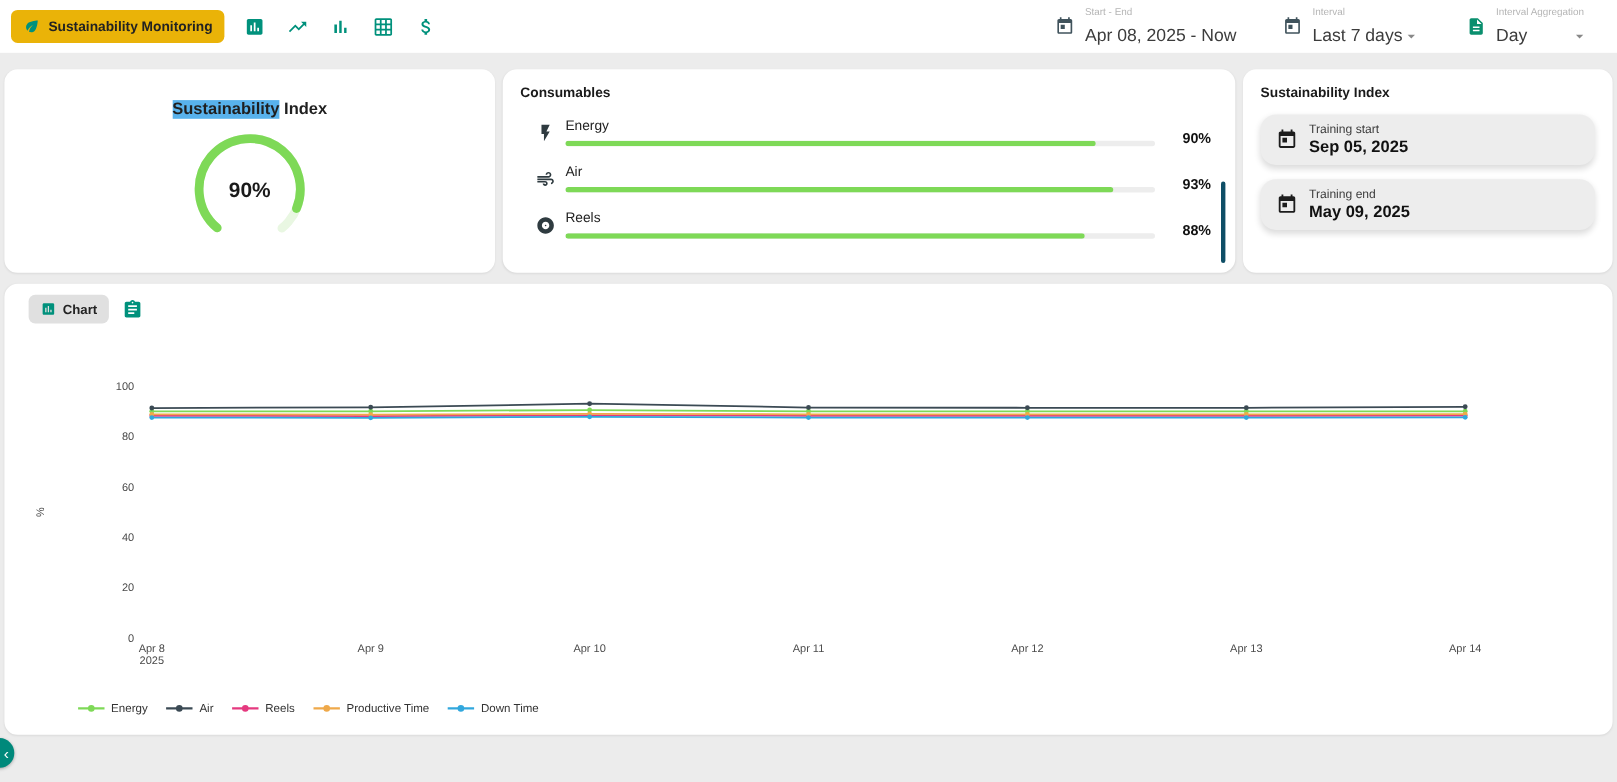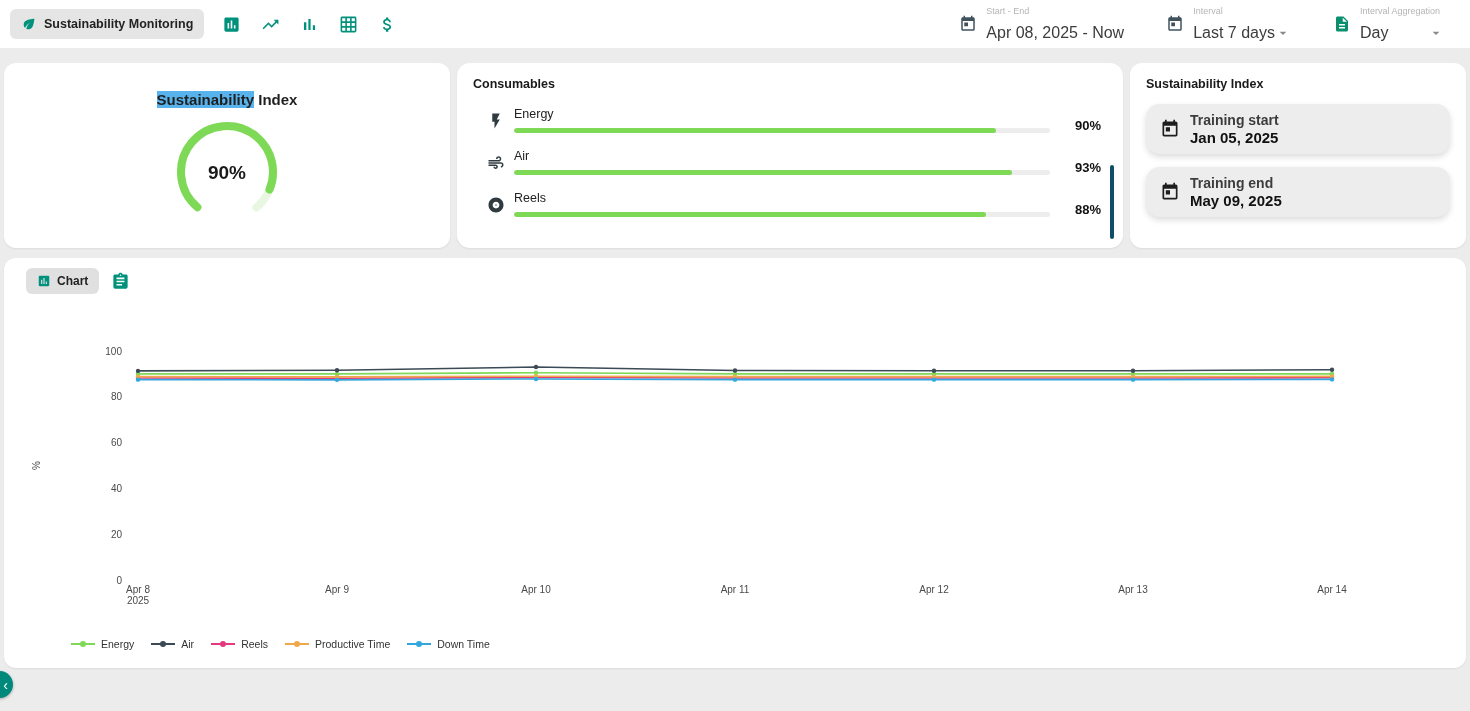--- a/index.html
+++ b/index.html
@@ -7,21 +7,21 @@
   body {
     background:#ececec;
     font-family:"Liberation Sans", sans-serif;
     overflow:hidden;
     position:relative;
     color:#222;
   }
   
   .topbar { height:48px; background:#ffffff; display:flex; align-items:center; justify-content:space-between; }
   .tb-left { display:flex; align-items:center; gap:12px; padding-left:10px; }
-  .app-pill { display:flex; align-items:center; gap:7px; background:#e5e5e5; border:none; border-radius:6px;
+  .app-pill { display:flex; align-items:center; gap:7px; background:#eab308; border:none; border-radius:6px;
               padding:7px 11px; font-weight:bold; font-size:12.5px; color:#222; font-family:inherit; cursor:pointer; }
   .app-pill .i { width:16px; height:16px; color:#00917c; display:block; }
   .tb-icons { display:flex; gap:9px; }
   .tb-icon-btn { width:30px; height:30px; border:none; background:transparent; border-radius:6px;
                  display:flex; align-items:center; justify-content:center; cursor:pointer; }
   .tb-icon-btn span { width:19px; height:19px; display:block; color:#00917c; }
   .tb-right { display:flex; align-items:flex-start; gap:42px; padding-right:26px; }
   .filter { display:flex; align-items:center; gap:9px; cursor:pointer; }
   .f-icon { width:18px; height:18px; color:#40535c; display:block; }
   .f-icon.green { color:#0a8f6e; }
@@ -48,21 +48,21 @@
   .cons-name { font-size:12.5px; color:#222; margin-bottom:7px; }
   .cons-track { height:5px; background:#ededed; border-radius:3px; overflow:hidden; }
   .cons-fill { height:100%; background:#7ed957; border-radius:3px; }
   .cons-pct { width:42px; text-align:right; font-weight:bold; font-size:13px; color:#111; }
   .cons-scrollbar { position:absolute; right:9px; top:102px; width:4px; height:74px; background:#0e4e66; border-radius:2px; cursor:pointer; }
   .card-index { width:336px; padding:14px 16px; }
   .card-index .card-title { padding:0; }
   .index-row { display:flex; align-items:center; gap:10px; background:#ededed; border-radius:14px;
                padding:8px 14px; margin-top:13px; box-shadow:0 3px 6px rgba(0,0,0,.14); cursor:pointer; }
   .index-row .ic { width:20px; height:20px; color:#1d1d1d; display:block; }
-  .ir-label { font-size:14px; color:#3c3c3c; font-weight:700; }
+  .ir-label { font-size:11px; color:#3c3c3c; font-weight:400; }
   .ir-value { font-size:15px; font-weight:bold; color:#111; margin-top:1px; }
   
   .bottom-card { margin:10px 4px 0; height:410px; }
   .chart-header { display:flex; align-items:center; gap:8px; padding:10px 4px 0 22px; }
   .chart-pill { display:flex; align-items:center; gap:6px; background:#e0e0e0; border:none; border-radius:6px;
                 padding:6px 11px; font-weight:bold; font-size:12px; color:#222; font-family:inherit; cursor:pointer; }
   .chart-pill .i { width:14px; height:14px; color:#00917c; display:block; }
   .report-btn { border:none; background:none; width:26px; height:26px; cursor:pointer; padding:0;
                 display:flex; align-items:center; justify-content:center; }
   .report-btn span { width:19px; height:19px; display:block; color:#00917c; }
@@ -214,21 +214,21 @@
 
   <div class="card card-index">
     <div class="card-title">Sustainability Index</div>
     <div class="index-rows">
         <div class="index-row">
           <span class="ic"><svg viewBox="0 0 24 24" width="100%" height="100%" fill="currentColor">
               <path d="M19 3h-1V1h-2v2H8V1H6v2H5c-1.11 0-2 .9-2 2v14c0 1.1.89 2 2 2h14c1.1 0 2-.9 2-2V5c0-1.1-.9-2-2-2zm0 16H5V8h14v11zM7 10h5v5H7z"></path>
             </svg></span>
           <div>
             <div class="ir-label">Training start</div>
-            <div class="ir-value">Jan 05, 2025</div>
+            <div class="ir-value">Sep 05, 2025</div>
           </div>
         </div>
         <div class="index-row">
           <span class="ic"><svg viewBox="0 0 24 24" width="100%" height="100%" fill="currentColor">
               <path d="M19 3h-1V1h-2v2H8V1H6v2H5c-1.11 0-2 .9-2 2v14c0 1.1.89 2 2 2h14c1.1 0 2-.9 2-2V5c0-1.1-.9-2-2-2zm0 16H5V8h14v11zM7 10h5v5H7z"></path>
             </svg></span>
           <div>
             <div class="ir-label">Training end</div>
             <div class="ir-value">May 09, 2025</div>
           </div>

